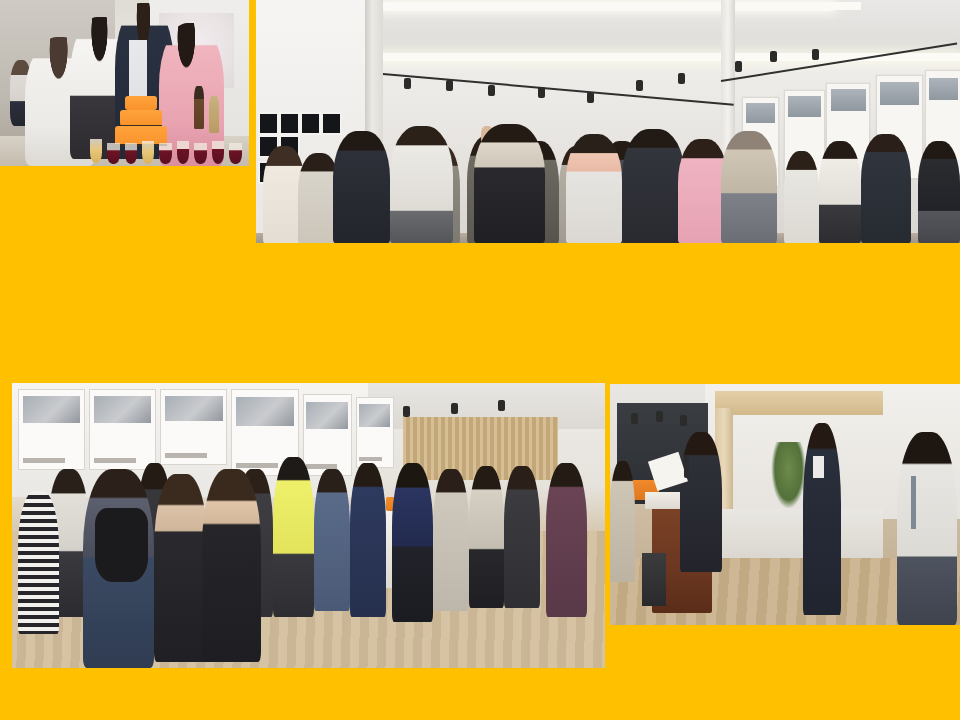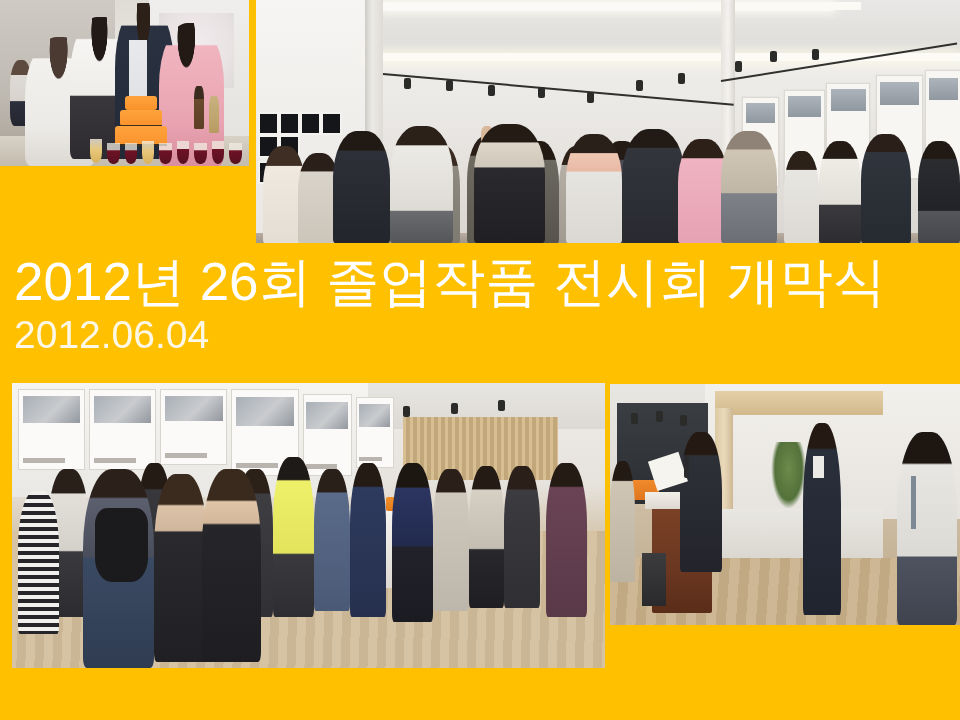--- a/index.html
+++ b/index.html
@@ -508,17 +508,15 @@
       <div class="lay" style="left:58%;top:30%;width:3%;height:9%;background:#eceae6"></div>
 
       <div class="lay pd-person" style="left:82%;top:20%;width:17%;height:80%;background:linear-gradient(180deg,#1e1711 0%,#1e1711 16%,#e7e6e2 17%,#dbdad5 64%,#4e5360 65%,#3e434e 100%)"></div>
       <div class="lay" style="left:86%;top:38%;width:1.5%;height:22%;background:#7d8a96"></div>
 
       <div class="lay pd-person" style="left:0%;top:32%;width:7%;height:50%;background:linear-gradient(180deg,#231a14 0%,#231a14 16%,#cfc5b4 17%,#bdb3a2 100%)"></div>
     </div>
   </div>
 
   <div id="title-block">
-    <div id="main-title">2012년 26회 졸업작품 전시회 개막식</div>
-    <div id="sub-title">2012.06.04</div>
   </div>
 
 </div>
 
 </body></html>

